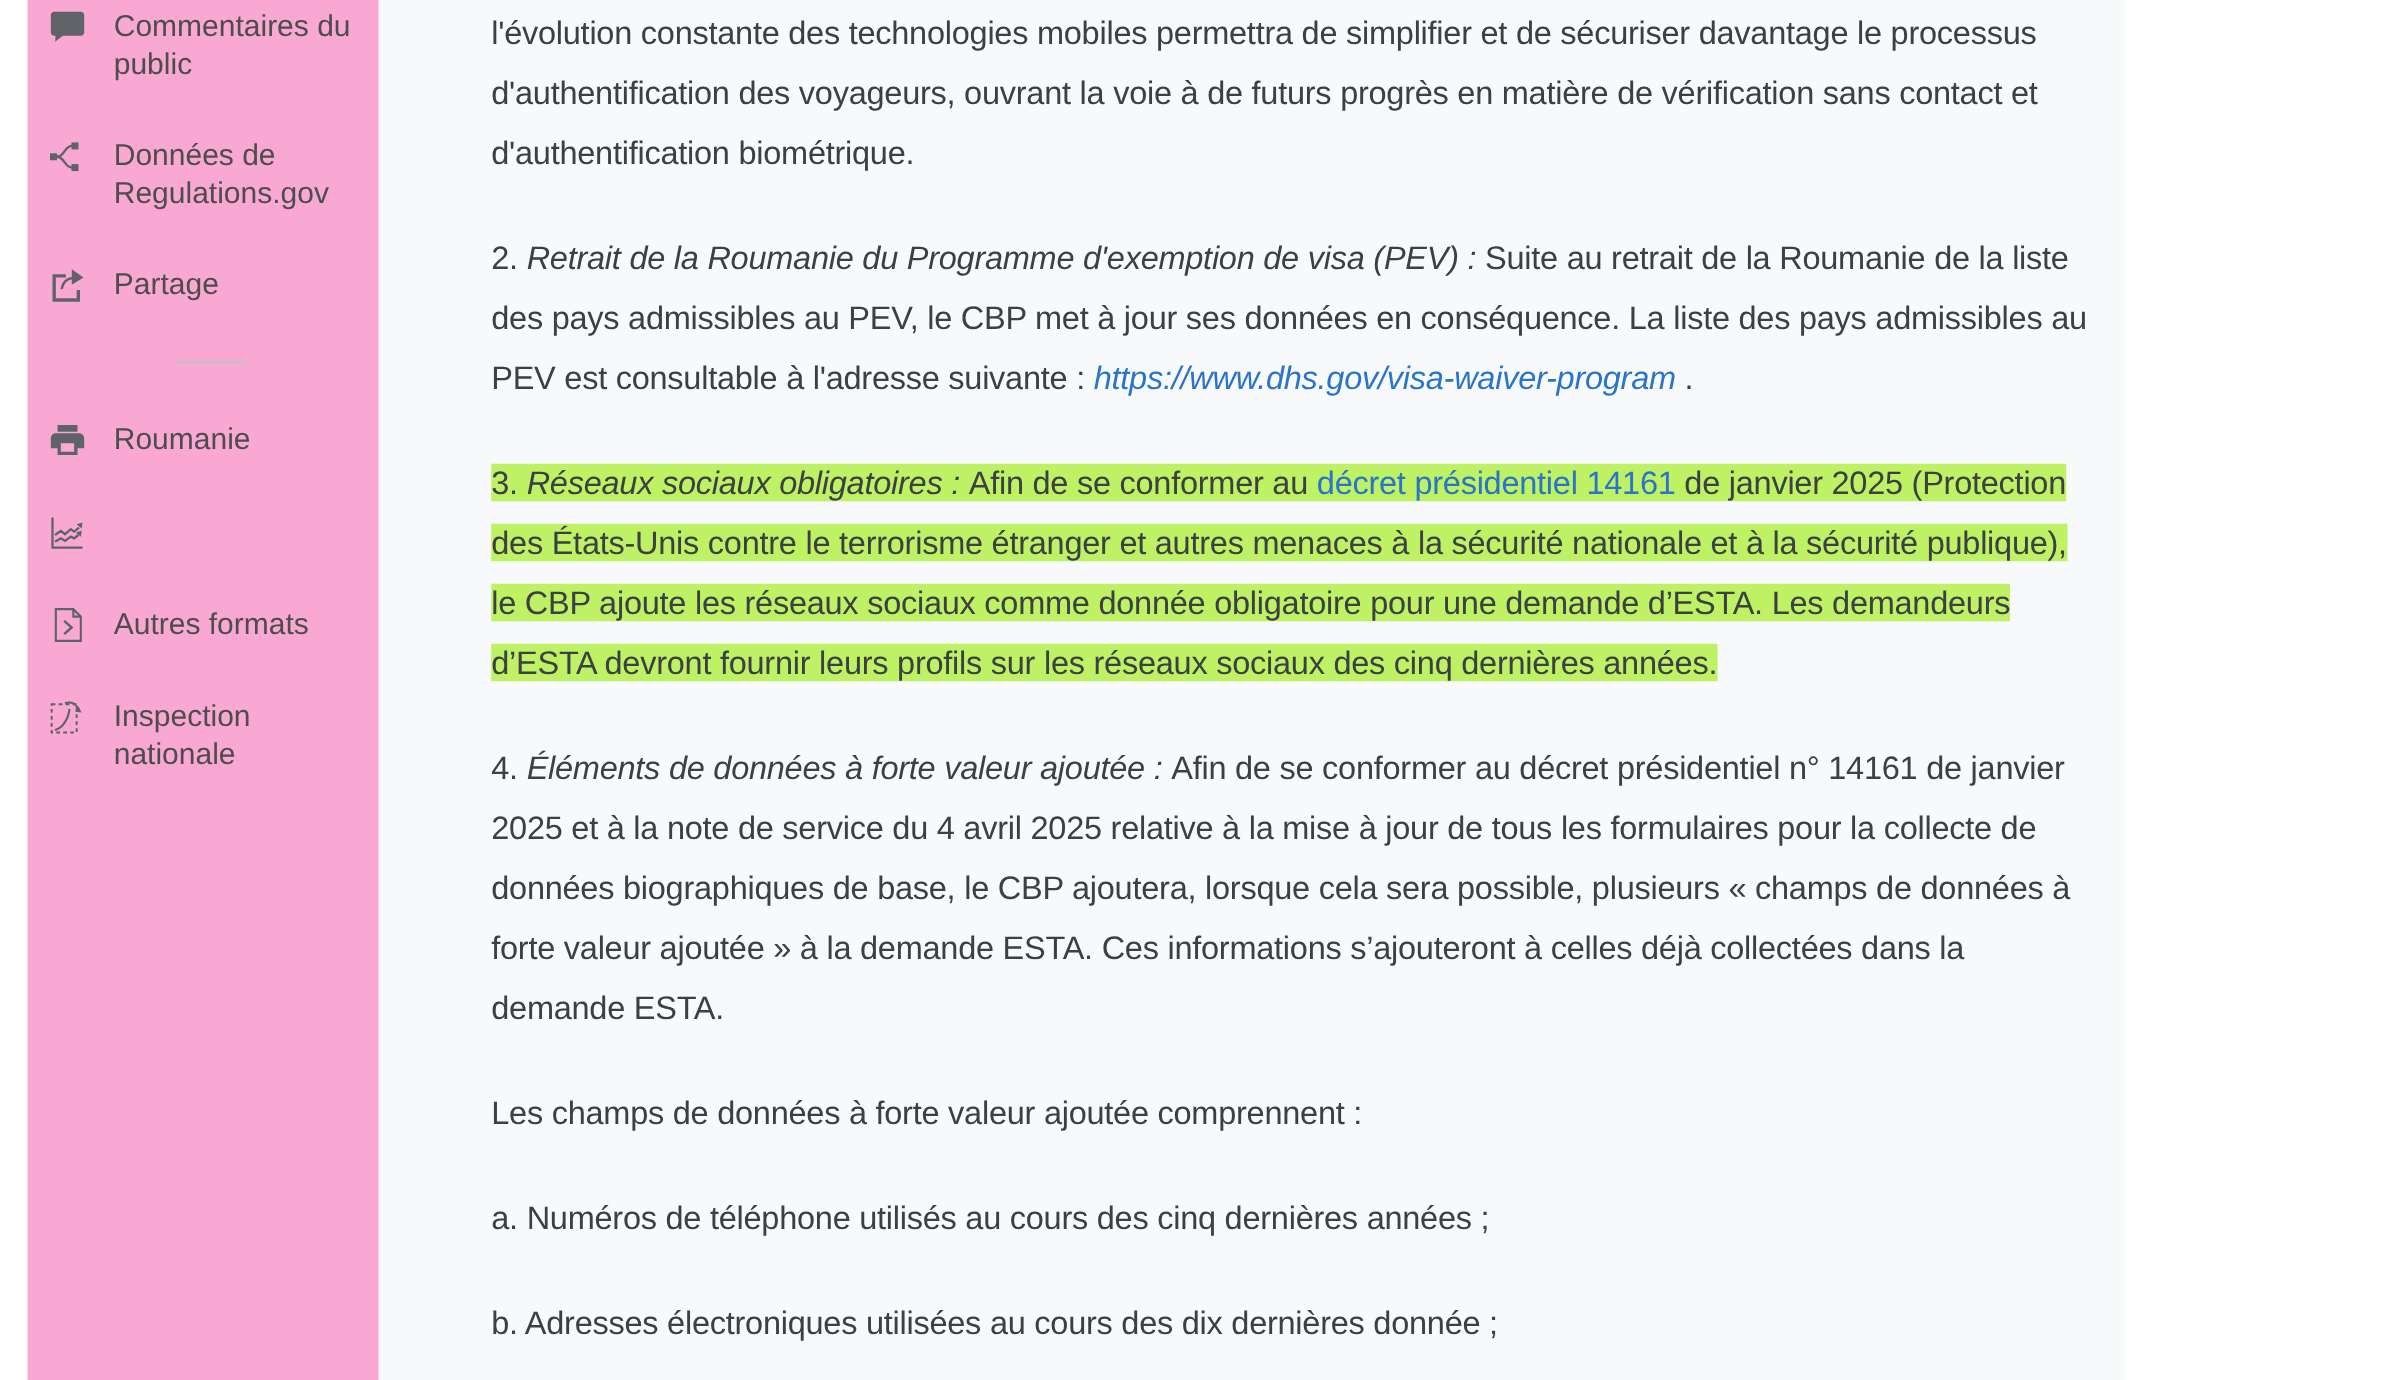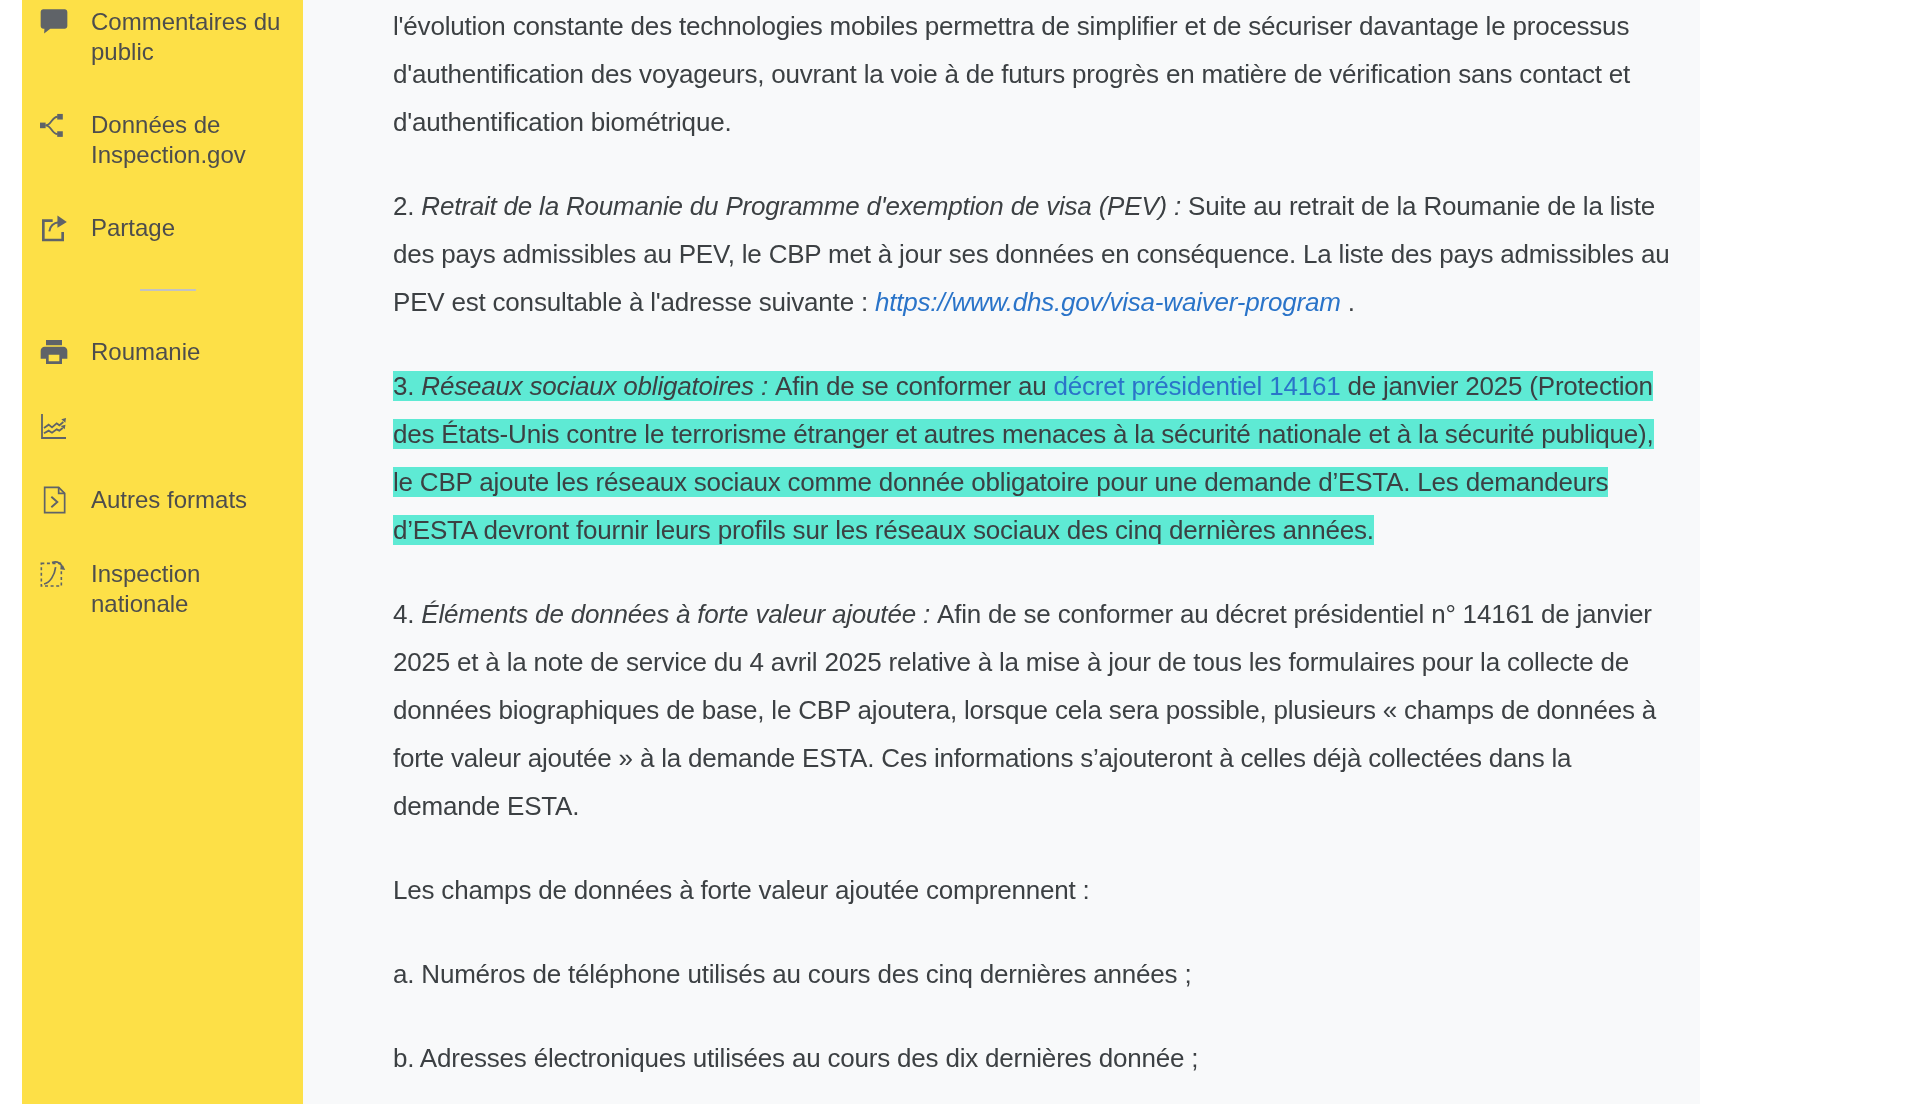--- a/index.html
+++ b/index.html
@@ -4,21 +4,21 @@
 <style>
   html,body{margin:0;padding:0;}
   body{
     width:1911px;height:1104px;overflow:hidden;position:relative;
     background:#ffffff;
     font-family:"Liberation Sans", sans-serif;
   }
   
   .sidebar{
     position:absolute;left:22px;top:0;width:281px;height:1104px;
-    background:#fde047;box-sizing:border-box;padding-top:6px;
+    background:#f9a8d4;box-sizing:border-box;padding-top:6px;
   }
   .side-item{
     display:flex;align-items:flex-start;gap:21px;
     padding-left:16px;margin-bottom:42px;cursor:pointer;
   }
   .side-item .ico{flex:0 0 32px;width:32px;height:32px;}
   .side-item .ico svg{width:32px;height:32px;display:block;}
   .side-label{
     font-size:24px;line-height:30px;color:#4d4d4d;width:196px;
     padding-top:1px;
@@ -32,21 +32,21 @@
     position:absolute;left:303px;top:0;width:1397px;height:1104px;
     background:#f8f9fa;box-sizing:border-box;
   }
   .doc{
     margin-left:90px;width:1278px;padding-top:2px;
     font-size:26px;line-height:48px;letter-spacing:-0.2px;color:#3c4043;
   }
   .doc p{margin:0 0 36px 0;}
   .doc i{font-style:italic;}
   .doc a{color:#2a74c9;text-decoration:none;cursor:pointer;}
-  .hl{background:#5eead4;}
+  .hl{background:#bef264;}
   .ico path,.ico rect,.ico polyline{vector-effect:non-scaling-stroke;}
 </style>
 </head>
 <body>
 
 <div class="sidebar">
 
   <div class="side-item">
     <span class="ico">
       <svg viewBox="0 0 24 24" fill="#5f6368">
@@ -59,21 +59,21 @@
   <div class="side-item">
     <span class="ico">
       <svg viewBox="0 0 24 24">
         <rect x="1.5" y="10.2" width="4.2" height="4.2" fill="#5f6368"></rect>
         <path d="M5.7 12.3c4.5 0 4.5-6.5 9-6.5" stroke="#5f6368" stroke-width="1.9" fill="none"></path>
         <path d="M5.7 12.3c4.5 0 4.5 6.5 9 6.5" stroke="#5f6368" stroke-width="1.9" fill="none"></path>
         <rect x="14.4" y="3.7" width="4.2" height="4.2" fill="#5f6368"></rect>
         <rect x="14.4" y="16.7" width="4.2" height="4.2" fill="#5f6368"></rect>
       </svg>
     </span>
-    <span class="side-label">Données de Inspection.gov</span>
+    <span class="side-label">Données de Regulations.gov</span>
   </div>
 
   <div class="side-item">
     <span class="ico">
       <svg viewBox="0 0 24 24">
         <path d="M17.5 20H5V7.5h6v-2H3V22h16.5v-7h-2z" fill="#5f6368"></path>
         <path d="M8.5 14.5c.6-4.2 3.4-6.6 7.2-6.9" stroke="#5f6368" stroke-width="2" fill="none"></path>
         <path d="M14.6 2.6l7 4.9-7 4.3z" fill="#5f6368"></path>
       </svg>
     </span>

